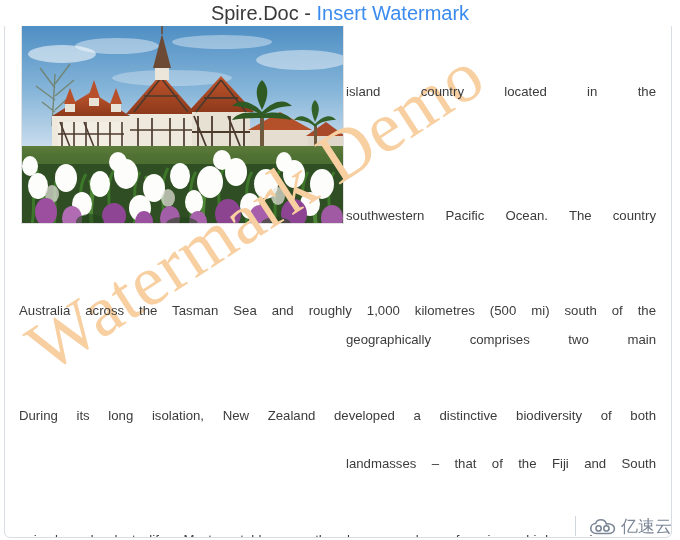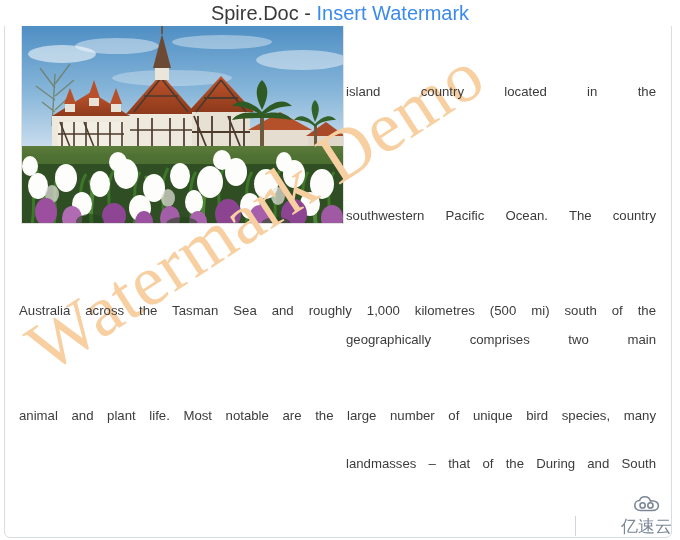--- a/index.html
+++ b/index.html
@@ -161,21 +161,20 @@
 
   
   .site-logo {
     position: absolute;
     right: 8px;
     bottom: 4px;
     display: flex;
     align-items: center;
     gap: 5px;
     z-index: 40;
-    flex-direction: column;
   }
   .logo-mark {
     width: 26px;
     height: 17px;
     position: relative;
   }
   .logo-word {
     font-family: "Liberation Sans", sans-serif;
     font-size: 17px;
     color: #7b8696;
@@ -402,32 +401,33 @@
       <div class="watermark">
         <div class="watermark-text">Watermark Demo</div>
       </div>
 
       <div class="body-text">
 
         <div class="para wrapcol">
           <span class="jline">island      country      located      in      the</span>
           <span class="jline">southwestern Pacific Ocean. The country</span>
           <span class="jline">geographically   comprises   two   main</span>
-          <span class="jline">landmasses – that of the During and South</span>
+          <span class="jline">landmasses – that of the Fiji and South</span>
           
           
           
         </div>
 
         <div class="para full1">
           <span class="jline">Australia  across  the  Tasman  Sea  and  roughly  1,000  kilometres  (500  mi)  south  of  the</span>
           
         </div>
 
         <div class="para full2">
+          <span class="jline">During  its  long  isolation,  New  Zealand  developed  a  distinctive  biodiversity  of  both</span>
           <span class="jline">animal and plant life. Most notable are the large number of unique bird species, many</span>
           
           
           
           
         </div>
 
       </div>
     </div>
   </div>

